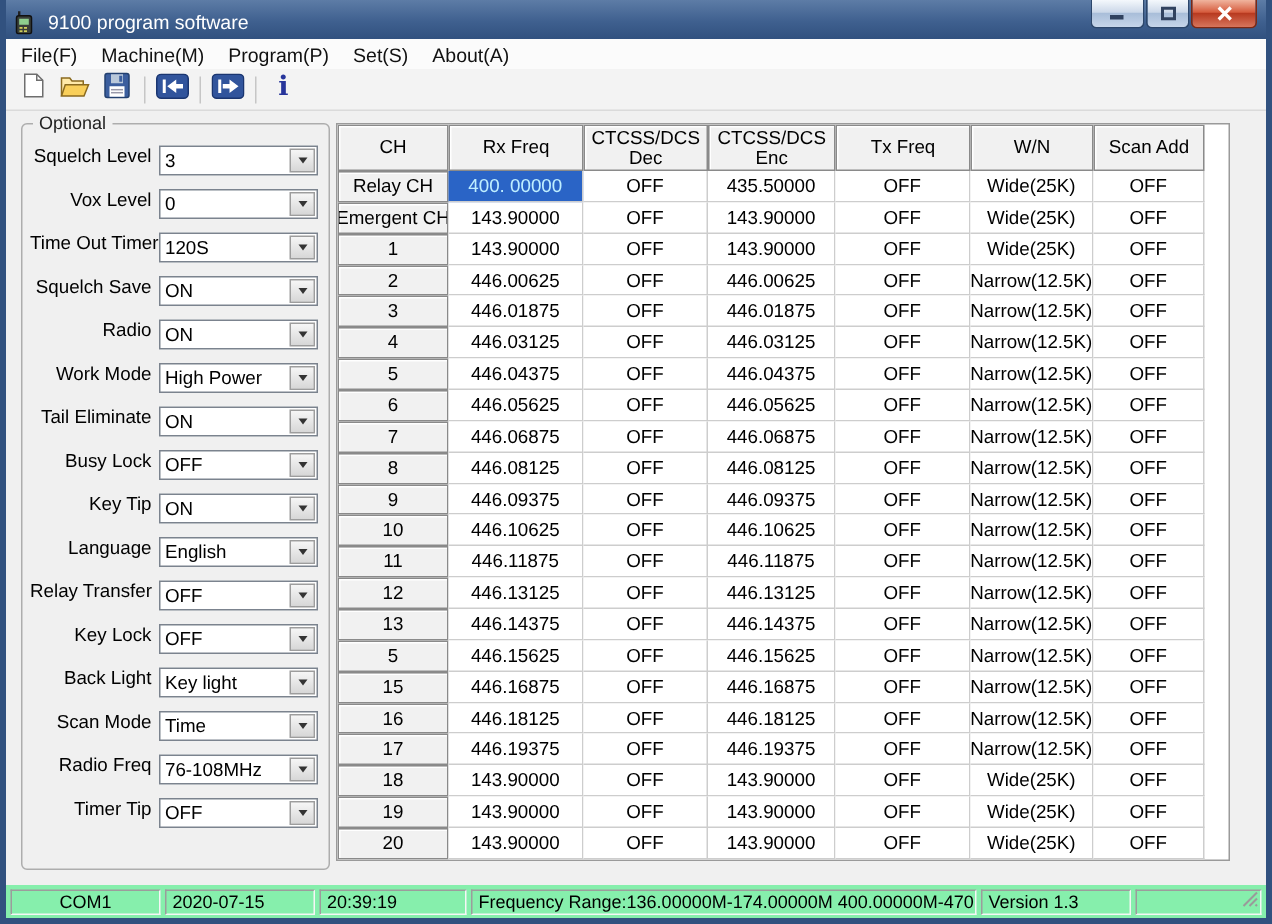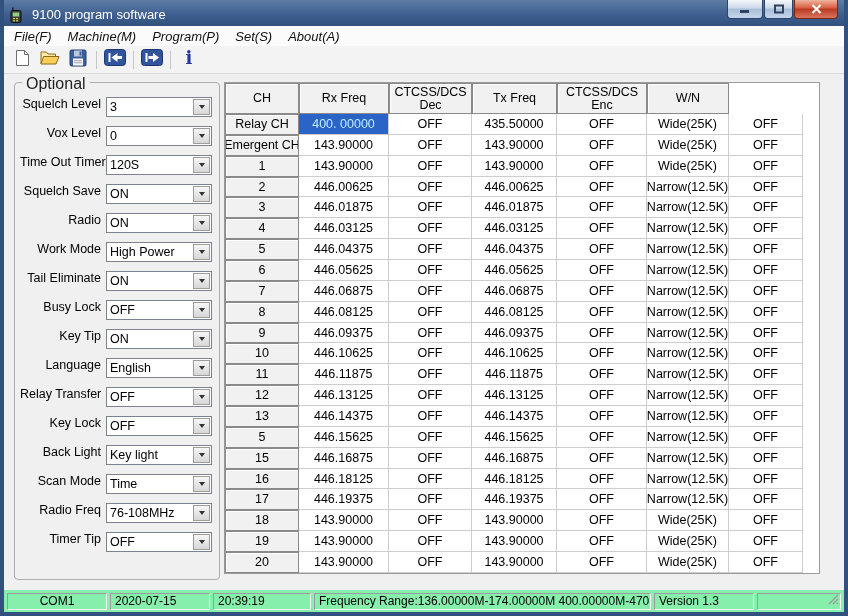--- a/index.html
+++ b/index.html
@@ -15,35 +15,35 @@
   .app-icon { width:16px; height:16px; flex:none; }
   .winbtns { position:absolute; top:0; right:6px; display:flex; gap:1px; }
   .wbtn { height:19px; border:1px solid #2c466b; border-top:none; border-radius:0 0 4px 4px;
           display:flex; align-items:center; justify-content:center;
           background:linear-gradient(#f4f8fc, #ccd8e9 45%, #a9bed9 50%, #c6d5ea); }
   .wbtn.min { width:36px; } .wbtn.max { width:29px; }
   .wbtn.close { width:44px; background:linear-gradient(#f0b49e,#d65c3e 45%,#b83a20 50%,#d7755c); border-color:#7e2813; }
 
   
   .menubar { height:20px; flex:none; background:#fbfbfb; display:flex; align-items:center;
-             font-size:13px; color:#111; padding-left:2px;font-style:italic; }
+             font-size:13px; color:#111; padding-left:2px; }
   .menu-item { padding:2px 8px; cursor:default; }
   .toolbar { height:28px; flex:none; background:#f3f3f3; border-bottom:1px solid #dadada;
              display:flex; align-items:center; padding-left:4px; }
   .tb-btn { width:28px; height:24px; display:flex; align-items:center; justify-content:center; }
   .tb-sep { width:1px; height:18px; background:#c6c6c6; margin:0 4px; }
 
   
   .client { flex:1; position:relative; background:#f0f0f0; }
 
   
   .optional { position:absolute; left:10px; top:8px; width:206px; bottom:10px;
               border:1px solid #adadad; border-radius:4px; }
   .optional-label { position:absolute; top:-8px; left:7px; background:#f0f0f0;
-                    padding:0 4px; font-size:16px; color:#222; }
+                    padding:0 4px; font-size:12px; color:#222; }
   .opt-rows { padding:14px 7px 0 5px; }
   .opt-row { display:flex; align-items:flex-start; height:20px; margin-bottom:9px; }
   .opt-label { width:86px; flex:none; text-align:right; font-size:12.5px; padding-right:5px;
                white-space:nowrap; color:#000; }
   .combo { flex:1; height:20px; background:#fff; border:1px solid #7b838e;
            display:flex; align-items:stretch; }
   .combo-val { flex:1; font-size:12.5px; padding:2px 0 0 3px; white-space:nowrap; overflow:hidden; }
   .combo-btn { width:17px; flex:none; margin:1px; background:linear-gradient(#f6f6f6,#d7d7d7);
                border:1px solid #9d9d9d; display:flex; align-items:center; justify-content:center; }
   .tri { width:0; height:0; border-left:3.5px solid transparent; border-right:3.5px solid transparent;
@@ -317,23 +317,24 @@
               </div>
             </div>
           </div>
         </div>
     </div>
     <div class="gridwrap">
         <div class="hrow">
           <div class="hcell">CH</div>
           <div class="hcell">Rx Freq</div>
           <div class="hcell">CTCSS/DCS Dec</div>
+          <div class="hcell">CTCSS/DCS Enc</div>
           <div class="hcell">Tx Freq</div>
-          <div class="hcell">CTCSS/DCS Enc</div>
           <div class="hcell">W/N</div>
+          <div class="hcell">Scan Add</div>
         </div>
         <div class="trow">
           <div class="fcell">Relay CH</div>
           <div class="dcell sel">400. 00000</div>
           <div class="dcell">OFF</div>
           <div class="dcell">435.50000</div>
           <div class="dcell">OFF</div>
           <div class="dcell">Wide(25K)</div>
           <div class="dcell">OFF</div>
         </div>

